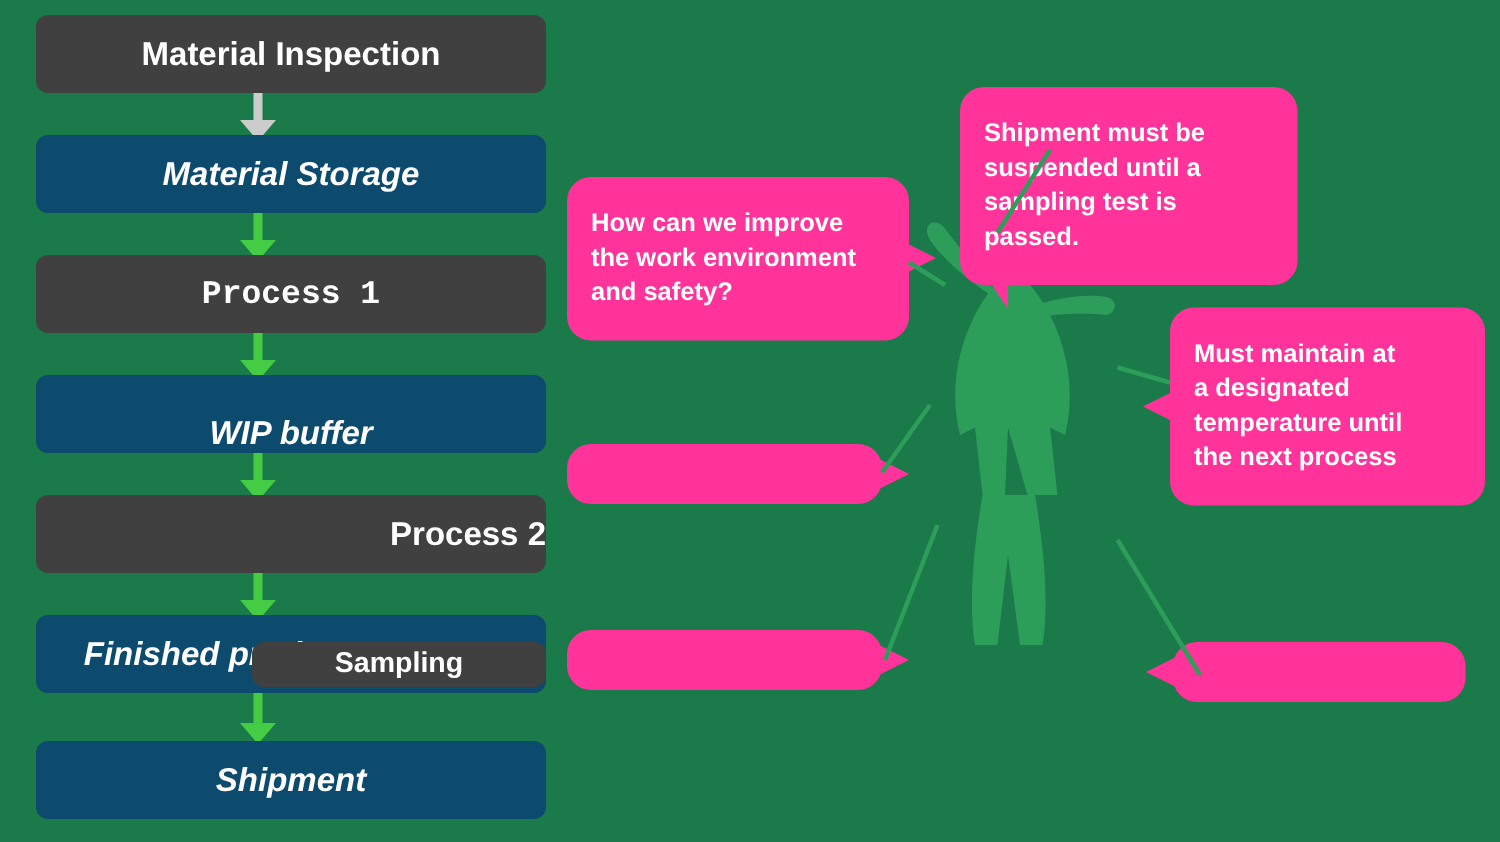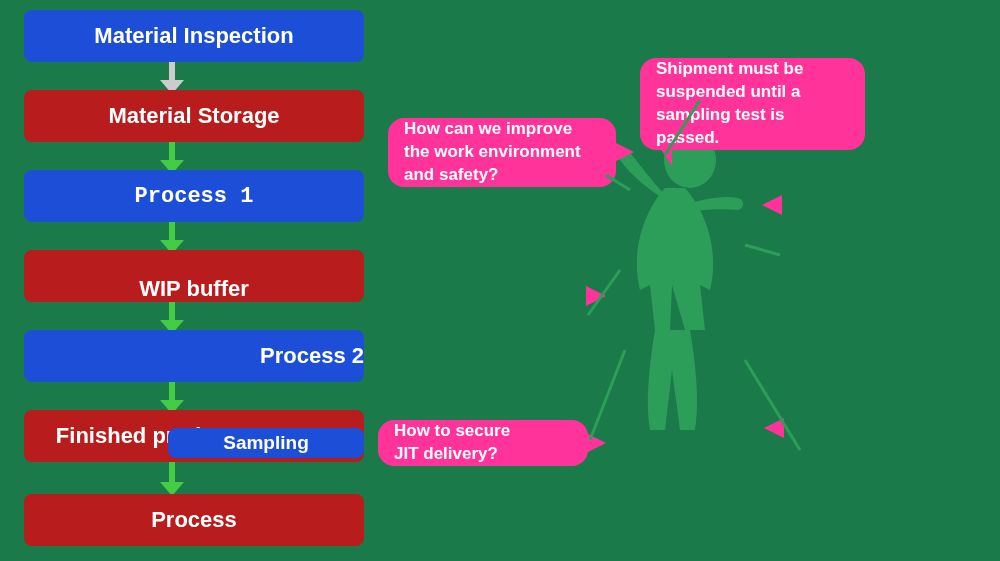--- a/index.html
+++ b/index.html
@@ -20,22 +20,22 @@
       height: 52px;
       border-radius: 8px;
       display: flex;
       align-items: center;
       justify-content: center;
       font-size: 22px;
       font-weight: bold;
       color: white;
       text-align: center;
     }
-    .flow-box.blue { background: #1d4ed8; }
-    .flow-box.green { background: #b91c1c; }
+    .flow-box.blue { background: #404040; }
+    .flow-box.green { background: #0c4a6e; font-style: italic; }
 
     
     .arrow {
       position: absolute;
       left: 160px;
       width: 24px;
       display: flex;
       flex-direction: column;
       align-items: center;
     }
@@ -51,21 +51,21 @@
     }
     .arrow-head.down { border-top: 14px solid #cccccc; }
     .arrow-head.green-down { border-top: 14px solid #44cc44; }
     .arrow-shaft.green { background: #44cc44; }
 
     
     .bubble {
       position: absolute;
       background: #ff3399;
       border-radius: 16px;
-      padding: 0 16px;
+      padding: 20px 16px;
       font-size: 17px;
       font-weight: bold;
       color: white;
       line-height: 1.35;
     }
     .bubble::after {
       content: '';
       position: absolute;
       border: 12px solid transparent;
     }
@@ -131,63 +131,63 @@
 <div data-name="arrow-6" class="arrow" style="top:462px;">
   <div class="arrow-shaft green" style="height:20px;"></div>
   <div class="arrow-head green-down"></div>
 </div>
 
 <div data-name="flow-box-sampling" class="flow-box blue" style="top:428px; left:168px; width:196px; height:30px; font-size:19px;">
   <span data-name="label-sampling">Sampling</span>
 </div>
 
 <div data-name="flow-box-shipment" class="flow-box green" style="top:494px;">
-  <span data-name="label-shipment">Process</span>
+  <span data-name="label-shipment">Shipment</span>
 </div>
 
 <svg data-name="person-figure" style="position:absolute;top:130px;left:590px;width:160px;height:330px;" viewBox="0 0 160 330">
 
   <ellipse cx="100" cy="30" rx="26" ry="28" fill="#2d9e5a"></ellipse>
 
   <circle cx="78" cy="18" r="5" fill="#2d9e5a"></circle>
   <circle cx="68" cy="12" r="4" fill="#2d9e5a"></circle>
   <circle cx="60" cy="7" r="3" fill="#2d9e5a"></circle>
 
   <path d="M75 58 C55 80 40 120 50 160 L60 155 L65 200 L80 200 L82 155 L95 200 L115 200 L110 155 L120 160 C130 120 115 80 95 58 Z" fill="#2d9e5a"></path>
 
   <path d="M75 70 C60 60 40 45 30 30 C25 22 30 15 38 20 C50 35 65 55 78 68 Z" fill="#2d9e5a"></path>
 
   <path d="M95 75 C110 70 130 65 148 68 C155 70 155 78 148 80 C130 78 110 80 95 82 Z" fill="#2d9e5a"></path>
 
   <path d="M65 200 C60 230 55 270 60 300 L75 300 L82 240 L90 300 L105 300 C110 270 105 230 100 200 Z" fill="#2d9e5a"></path>
 </svg>
 
-<div data-name="bubble-work-env" class="bubble" style="top:118px; left:388px; width:228px;">
+<div data-name="bubble-work-env" class="bubble" style="top:118px; left:378px; width:228px;">
   <span data-name="bubble-work-env-text">How can we improve<br>the work environment<br>and safety?</span>
   
   <div style="position:absolute; width:0; height:0; border-top:10px solid transparent; border-bottom:10px solid transparent; border-left:20px solid #ff3399; right:-18px; top:50%; transform:translateY(-50%);"></div>
 </div>
 
 <div data-name="bubble-shipment-test" class="bubble" style="top:58px; left:640px; width:225px;">
   <span data-name="bubble-shipment-test-text">Shipment must be<br>suspended until a<br>sampling test is passed.</span>
   
   <div style="position:absolute; width:0; height:0; border-top:0; border-left:12px solid transparent; border-right:0; border-bottom:0; border-top:18px solid #ff3399; left:20px; bottom:-16px;"></div>
 </div>
 
 <div data-name="bubble-storage-space" class="bubble" style="top:296px; left:378px; width:210px;">
   <div style="position:absolute; width:0; height:0; border-top:10px solid transparent; border-bottom:10px solid transparent; border-left:20px solid #ff3399; right:-18px; top:50%; transform:translateY(-50%);"></div>
 </div>
 
 <div data-name="bubble-temperature" class="bubble" style="top:205px; left:780px; width:210px;">
+  <span data-name="bubble-temperature-text">Must maintain at<br>a designated<br>temperature until<br>the next process</span>
   
   <div style="position:absolute; width:0; height:0; border-top:10px solid transparent; border-bottom:10px solid transparent; border-right:20px solid #ff3399; left:-18px; top:50%; transform:translateY(-50%);"></div>
 </div>
 
 <div data-name="bubble-jit" class="bubble" style="top:420px; left:378px; width:210px;">
-  <span data-name="bubble-jit-text">How to secure<br>JIT delivery?</span>
   <div style="position:absolute; width:0; height:0; border-top:10px solid transparent; border-bottom:10px solid transparent; border-left:20px solid #ff3399; right:-18px; top:50%; transform:translateY(-50%);"></div>
 </div>
 
 <div data-name="bubble-labor" class="bubble" style="top:428px; left:782px; width:195px;">
   
   <div style="position:absolute; width:0; height:0; border-top:10px solid transparent; border-bottom:10px solid transparent; border-right:20px solid #ff3399; left:-18px; top:50%; transform:translateY(-50%);"></div>
 </div>
 
 <style>
   

